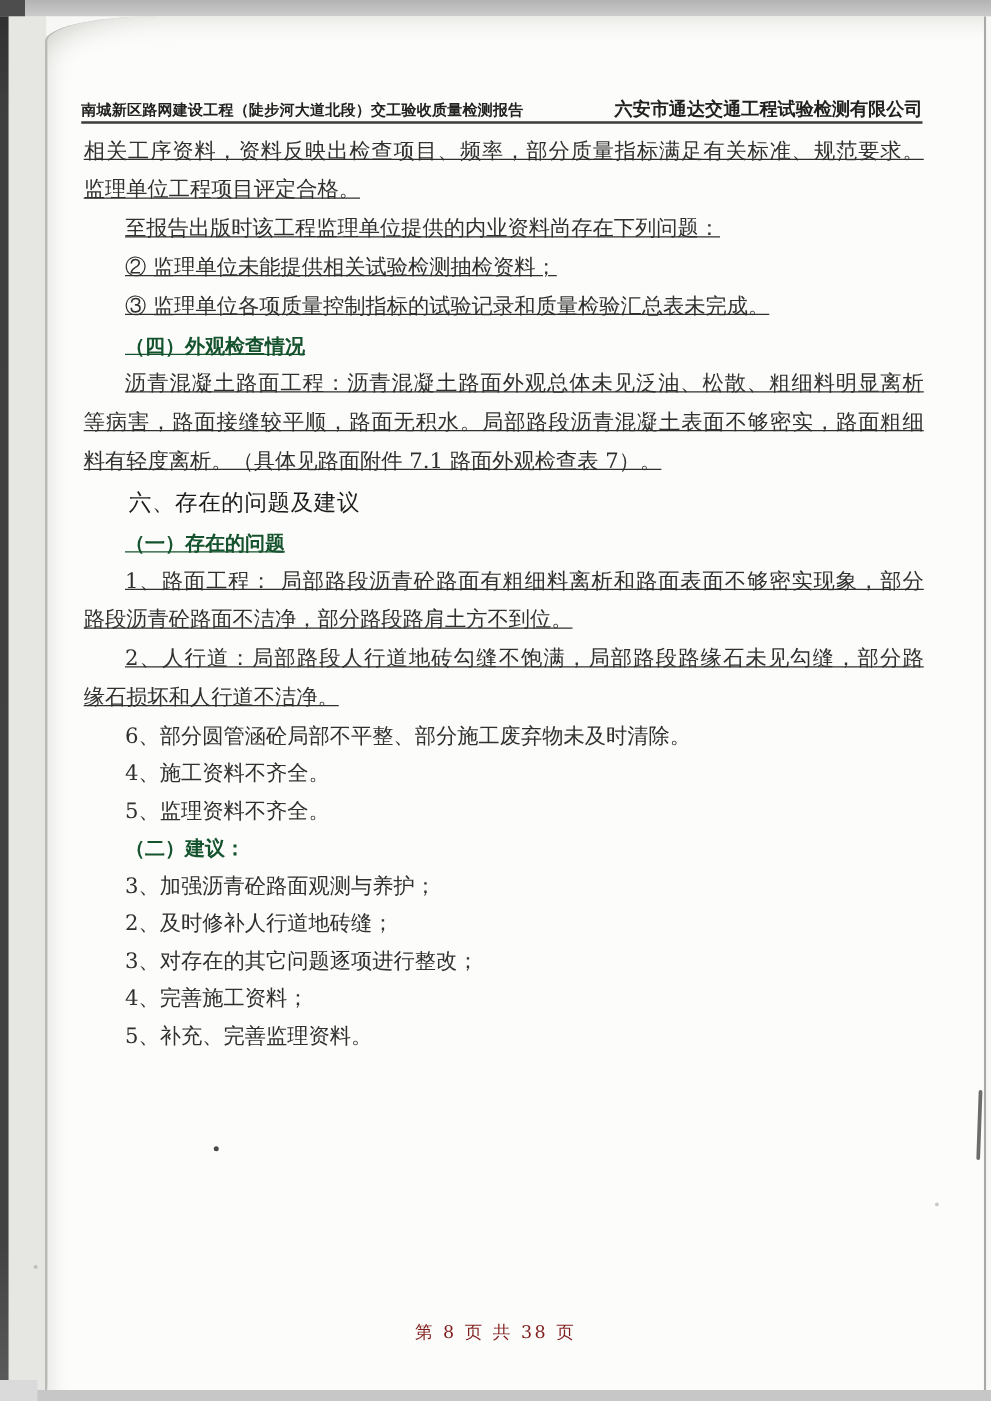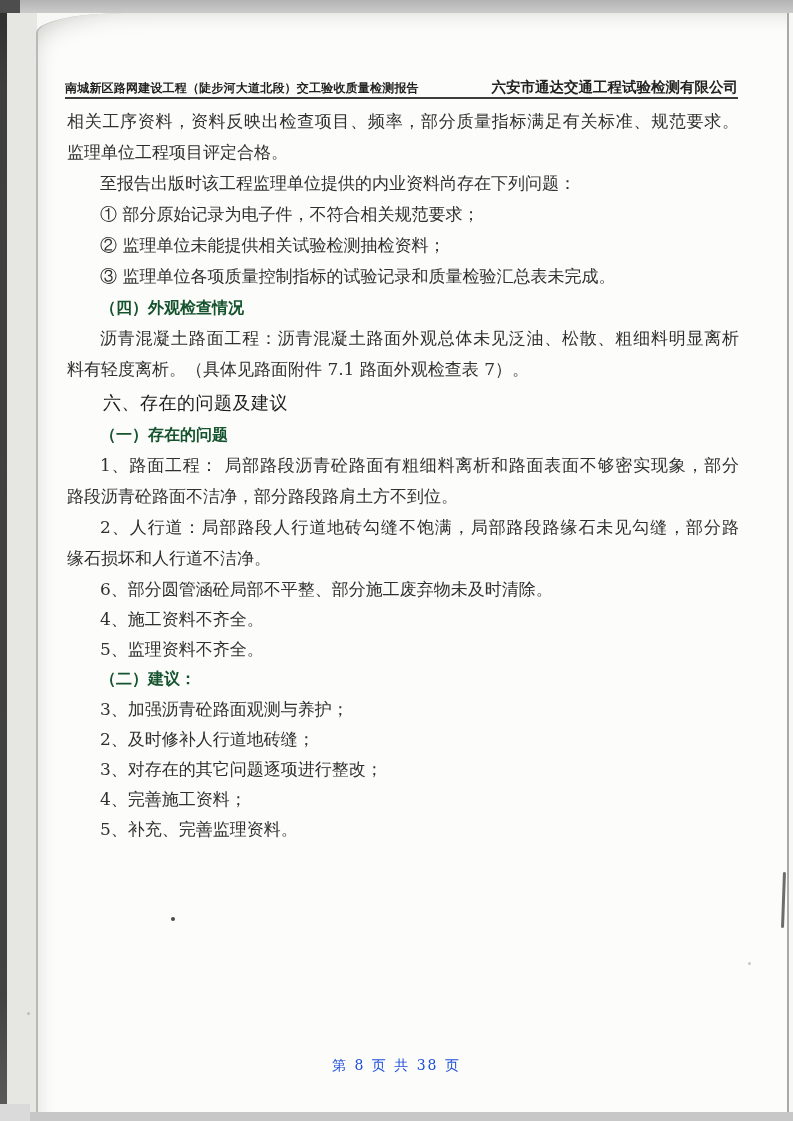--- a/index.html
+++ b/index.html
@@ -34,30 +34,30 @@
   .content{position:absolute;inset:0;color:#2e2e2c;}
   .header{position:absolute;left:65px;top:79px;width:673px;height:18px;
     display:flex;justify-content:space-between;align-items:flex-end;
     font-family:"DejaVu Sans", sans-serif;color:#222220;}
   .h-left{font-size:12px;font-weight:bold;letter-spacing:.2px;white-space:nowrap;}
   .h-right{font-size:14.5px;font-weight:bold;white-space:nowrap;}
   .header-rule{position:absolute;left:65px;top:97px;width:673px;height:2px;background:#3d3d3b;}
 
   .bodytext{position:absolute;left:67px;top:106px;width:672px;font-size:17px;
     font-family:"DejaVu Serif", serif;color:#30302e;}
-  .ln{height:31px;line-height:31px;white-space:nowrap;overflow:visible;}
+  .ln{height:31px;line-height:31px;white-space:nowrap;overflow:visible;text-decoration:underline;}
   .ln-s{height:30px;line-height:30px;}
   .ind{padding-left:33px;}
   .just{white-space:normal;text-align:justify;text-align-last:justify;text-justify:inter-character;}
   .hd{font-family:"DejaVu Sans", sans-serif;font-weight:bold;color:#14532d;font-size:16px;}
   .chapter{font-family:"DejaVu Sans", sans-serif;font-weight:normal;color:#1b1b19;
     font-size:18px;height:32px;line-height:32px;padding-left:36px;margin-top:2px;letter-spacing:.5px;}
 
   .footer{position:absolute;left:0;top:1057px;width:793px;text-align:center;
-    font-size:14px;color:#1d4ed8;font-family:"DejaVu Serif", serif;letter-spacing:2px;}
+    font-size:14px;color:#7f1d1d;font-family:"DejaVu Serif", serif;letter-spacing:2px;}
 </style>
 </head>
 <body>
 
 <div class="scan">
 
   <div class="edge-dark"></div>
   <div class="edge-gray"></div>
   <div class="top-bar"></div>
   <div class="top-corner-dark"></div>
@@ -74,25 +74,25 @@
     <div class="header">
       <span class="h-left">南城新区路网建设工程（陡步河大道北段）交工验收质量检测报告</span>
       <span class="h-right">六安市通达交通工程试验检测有限公司</span>
     </div>
     <div class="header-rule"></div>
 
     <div class="bodytext">
       <div class="ln just">相关工序资料，资料反映出检查项目、频率，部分质量指标满足有关标准、规范要求。</div>
       <div class="ln">监理单位工程项目评定合格。</div>
       <div class="ln ind">至报告出版时该工程监理单位提供的内业资料尚存在下列问题：</div>
-      <div class="ln ind">① 部分原始记录为电子件，不符合相关规范要求；</div>
       <div class="ln ind">② 监理单位未能提供相关试验检测抽检资料；</div>
       <div class="ln ind">③ 监理单位各项质量控制指标的试验记录和质量检验汇总表未完成。</div>
       <div class="ln ind hd">（四）外观检查情况</div>
       <div class="ln ind just">沥青混凝土路面工程：沥青混凝土路面外观总体未见泛油、松散、粗细料明显离析</div>
+      <div class="ln just">等病害，路面接缝较平顺，路面无积水。局部路段沥青混凝土表面不够密实，路面粗细</div>
       <div class="ln">料有轻度离析。（具体见路面附件 7.1 路面外观检查表 7）。</div>
 
       <div class="chapter">六、存在的问题及建议</div>
       <div class="ln ind hd">（一）存在的问题</div>
       <div class="ln ind just">1、路面工程：  局部路段沥青砼路面有粗细料离析和路面表面不够密实现象，部分</div>
       <div class="ln">路段沥青砼路面不洁净，部分路段路肩土方不到位。</div>
       <div class="ln ind just">2、人行道：局部路段人行道地砖勾缝不饱满，局部路段路缘石未见勾缝，部分路</div>
       <div class="ln">缘石损坏和人行道不洁净。</div>
       <div class="ln-s ind">6、部分圆管涵砼局部不平整、部分施工废弃物未及时清除。</div>
       <div class="ln-s ind">4、施工资料不齐全。</div>

